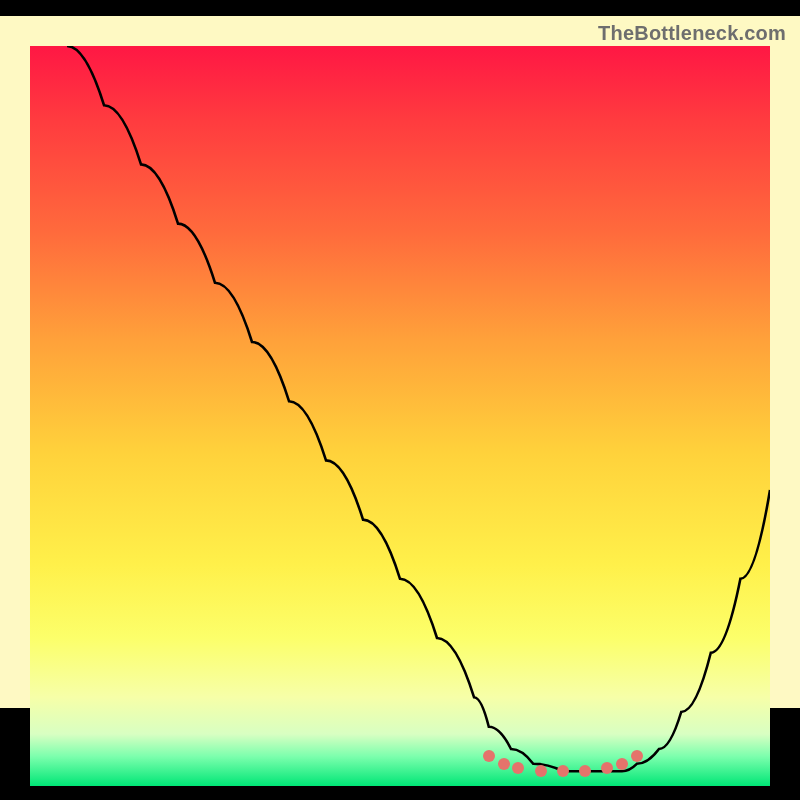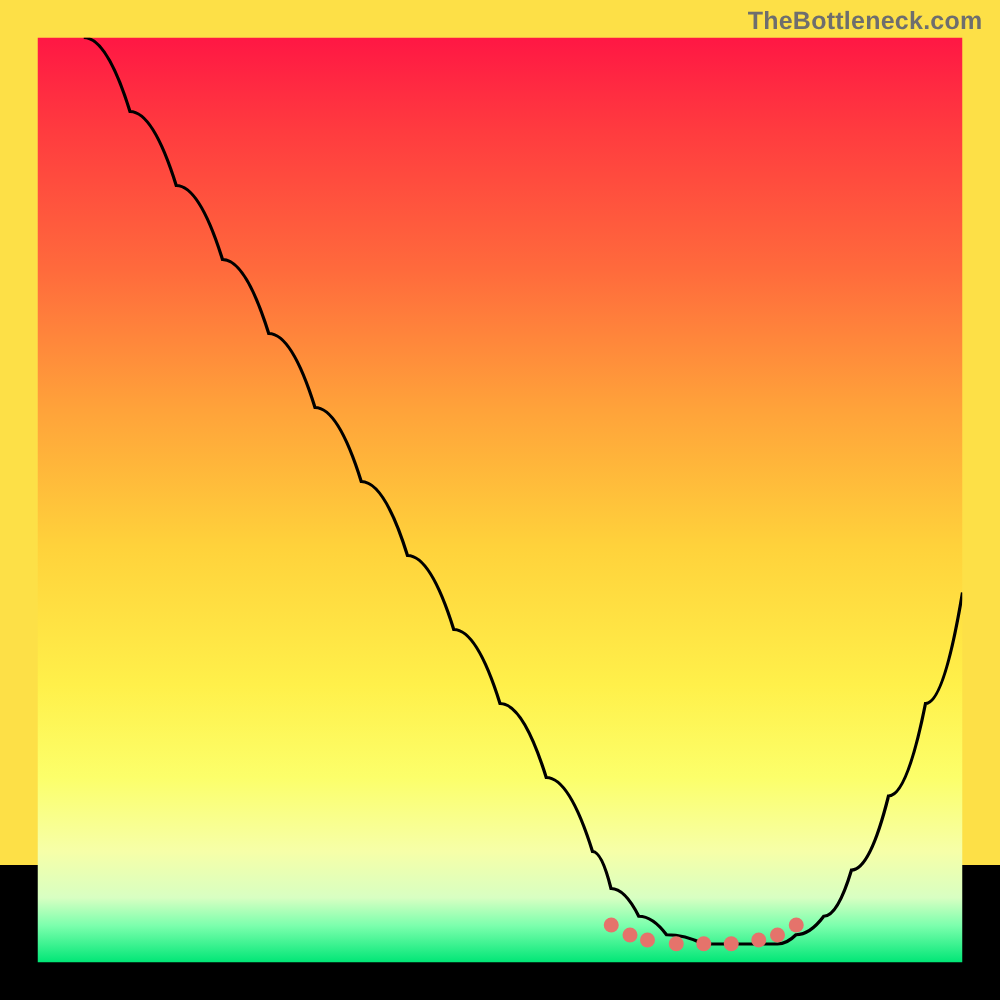--- a/index.html
+++ b/index.html
@@ -1,16 +1,16 @@
 <!DOCTYPE html>
 <html><head>
 <meta charset="utf-8">
 <style>
   html,body{margin:0;padding:0;width:800px;height:800px;background:#000;overflow:hidden}
-  .frame{position:absolute;left:0;top:0;width:800px;height:692px;background:#fde047}
+  .frame{position:absolute;left:0;top:16px;width:800px;height:692px;background:#fef9c3}
   .plot{position:absolute;left:30px;top:30px;width:740px;height:740px;overflow:hidden}
   .grad{position:absolute;inset:0;
     background:linear-gradient(to bottom,
       #ff1744 0%,
       #ff3b3f 10%,
       #ff6a3c 25%,
       #ffa23a 40%,
       #ffd23b 55%,
       #fff04a 70%,
       #fcff6a 80%,

